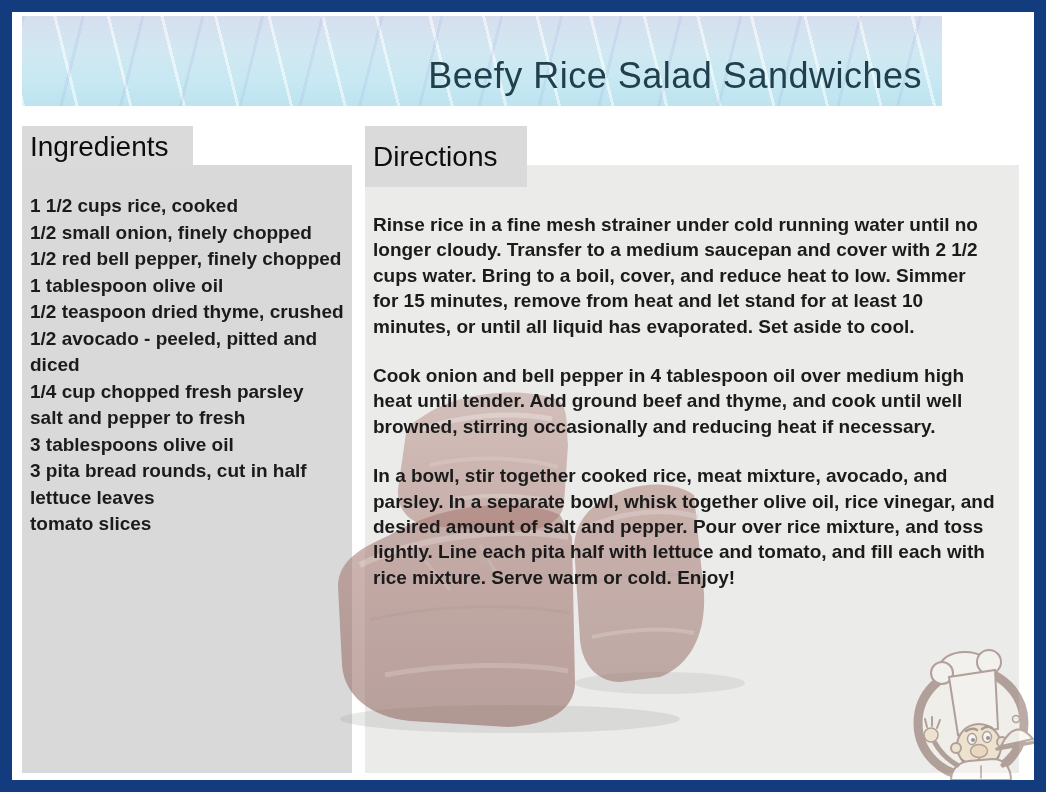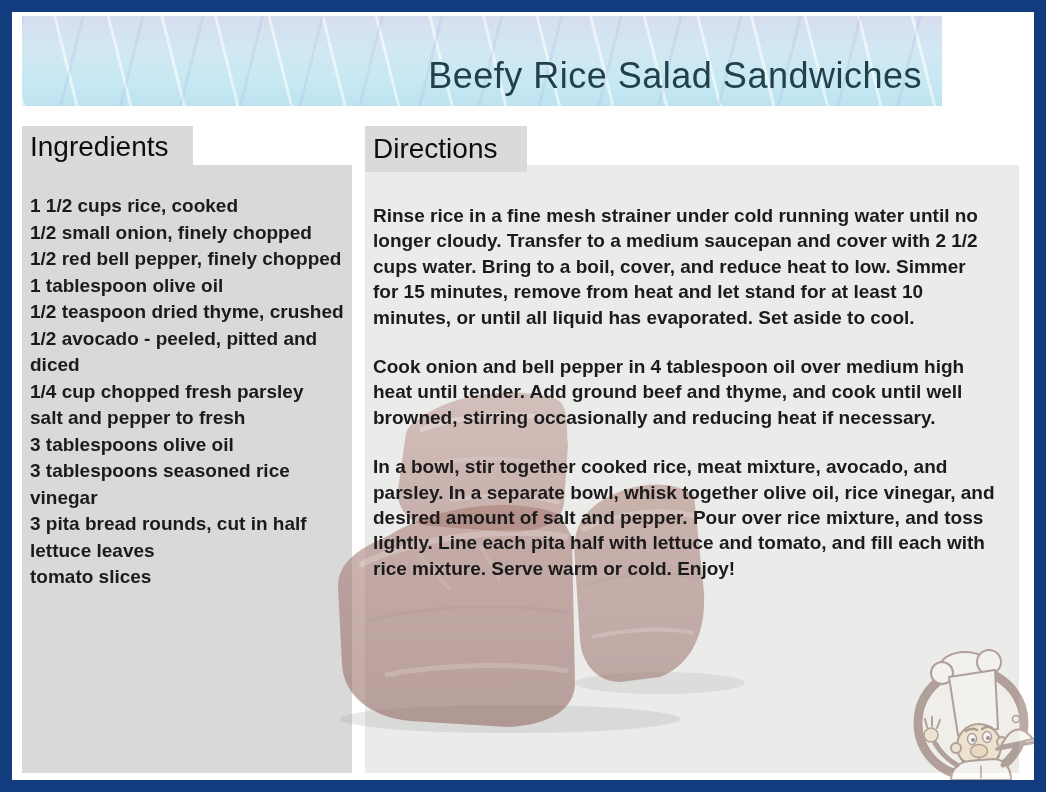--- a/index.html
+++ b/index.html
@@ -31,28 +31,28 @@
     font-size:36px;line-height:1;color:#21404e;letter-spacing:0.5px;
   }
   
   .head-box{
     position:absolute;top:114px;height:42px;background:#dadada;
     display:flex;align-items:center;box-sizing:border-box;
     padding-left:8px;z-index:4;
   }
   .head-box .head-label{font-size:28px;color:#0d0d0d;}
   .ing-head{left:10px;width:171px;}
-  .dir-head{left:353px;width:162px;height:46px;}
+  .dir-head{left:353px;width:162px;height:61px;}
   
   .panel{position:absolute;top:153px;height:608px;box-sizing:border-box;}
   .ing-panel{left:10px;width:330px;background:#d9d9d9;padding:28px 8px 0 8px;}
   .dir-panel{left:353px;width:654px;background:#ebebea;padding:30px 24px 0 8px;}
   .panel-text{position:relative;z-index:3;color:#1b1b1b;font-weight:bold;}
   .ing-line{font-size:19px;line-height:26.5px;}
-  .para{font-size:19px;line-height:25.4px;margin:8px 0 24px 0;}
+  .para{font-size:19px;line-height:25.4px;margin:17px 0 24px 0;}
   
   .beef-layer{position:absolute;left:318px;top:373px;width:440px;height:350px;z-index:2;pointer-events:none;}
   .chef-layer{position:absolute;left:891px;top:633px;width:132px;height:135px;z-index:2;pointer-events:none;}
 </style>
 </head>
 <body>
 
 <div class="page">
 
   <div class="banner">
@@ -66,21 +66,20 @@
     <div class="panel-text">
         <div class="ing-line">1 1/2 cups rice, cooked</div>
         <div class="ing-line">1/2 small onion, finely chopped</div>
         <div class="ing-line">1/2 red bell pepper, finely chopped</div>
         <div class="ing-line">1 tablespoon olive oil</div>
         <div class="ing-line">1/2 teaspoon dried thyme, crushed</div>
         <div class="ing-line">1/2 avocado - peeled, pitted and diced</div>
         <div class="ing-line">1/4 cup chopped fresh parsley</div>
         <div class="ing-line">salt and pepper to fresh</div>
         <div class="ing-line">3 tablespoons olive oil</div>
-        <div class="ing-line">3 tablespoons seasoned rice vinegar</div>
         <div class="ing-line">3 pita bread rounds, cut in half</div>
         <div class="ing-line">lettuce leaves</div>
         <div class="ing-line">tomato slices</div>
       </div>
   </div>
 
   <div class="head-box dir-head">
     <span class="head-label">Directions</span>
   </div>
   <div class="panel dir-panel">

